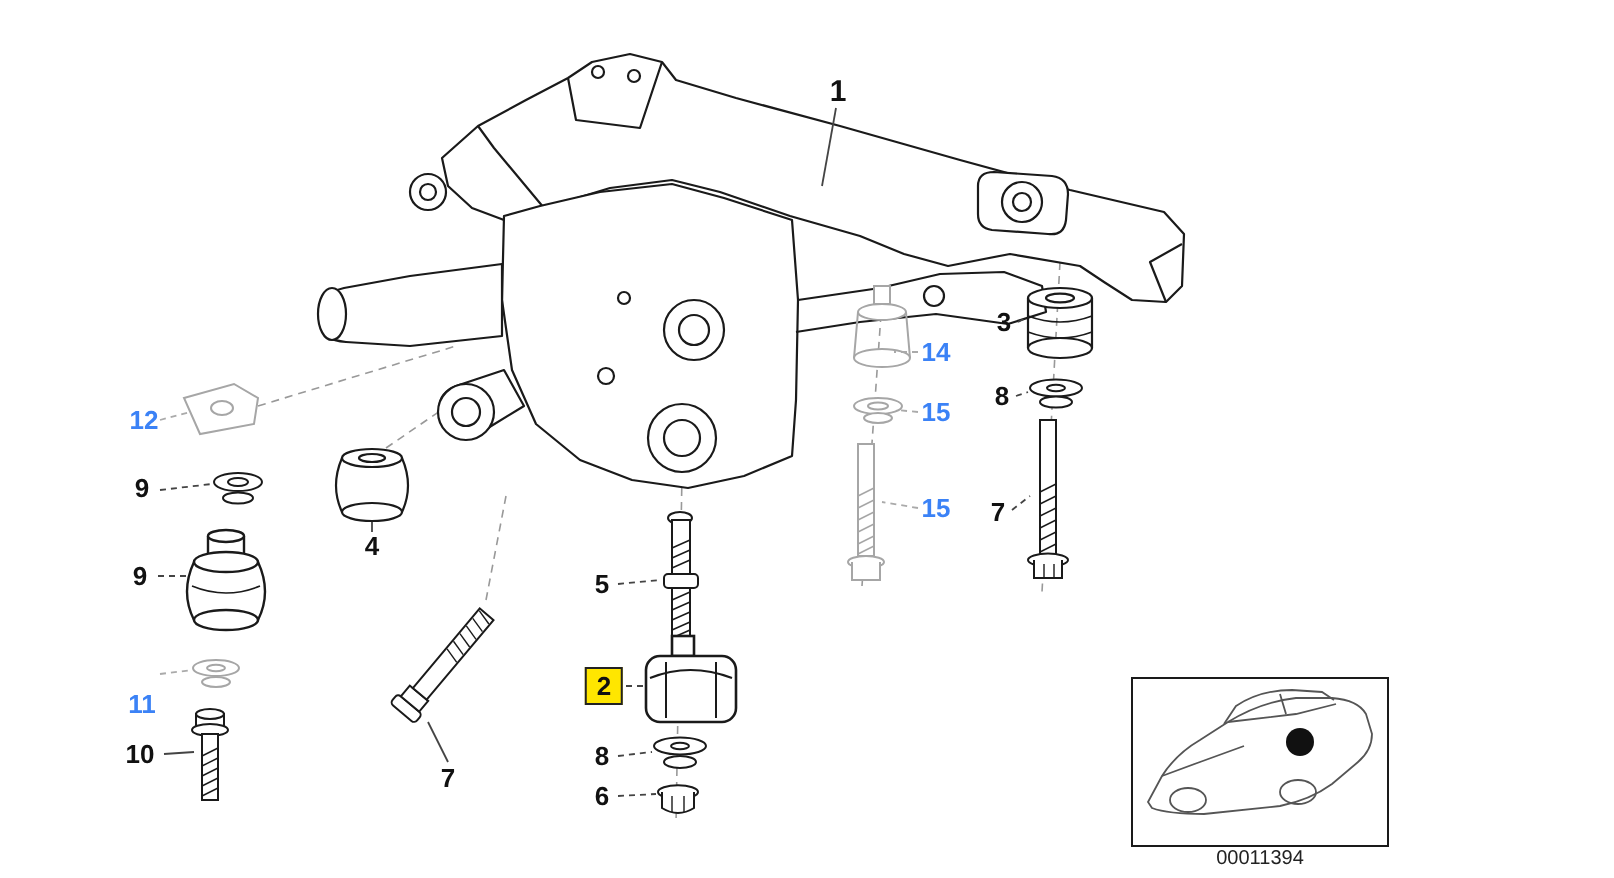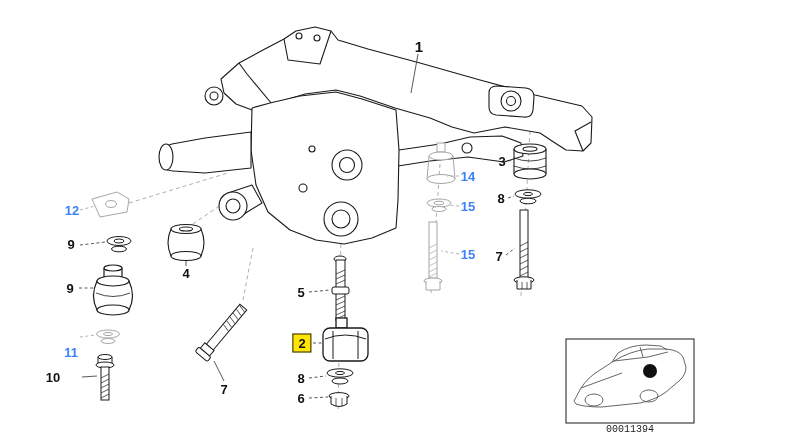--- a/index.html
+++ b/index.html
@@ -5,21 +5,21 @@
   html,body{margin:0;padding:0;background:#fff;}
   .canvas{position:relative;width:807px;height:439px;background:#fff;overflow:hidden;
           font-family:"Liberation Sans",sans-serif;}
   .art{position:absolute;left:0;top:0;}
   .callout{position:absolute;transform:translate(-50%,-50%);font-weight:bold;font-size:13px;
            color:#111;line-height:1;cursor:pointer;user-select:none;}
   .callout.big{font-size:15px;}
   .callout.muted{color:#3b82f6;}
   .callout.highlighted{background:#ffe600;border:1px solid #222;padding:2px 5px;}
   .code{position:absolute;left:566px;top:424px;width:128px;text-align:center;
-        font-family:Liberation Mono, monospace;font-size:10px;color:#222;}
+        font-family:Liberation Sans, sans-serif;font-size:10px;color:#222;}
 </style>
 </head>
 <body>
 
 <div class="canvas">
 
   <svg class="art" width="807" height="439" viewBox="0 0 807 439">
 
     <g stroke="#999" stroke-width="0.8" stroke-dasharray="4 3" fill="none">
       <line x1="341" y1="237" x2="338" y2="412"></line>
@@ -241,21 +241,21 @@
       <circle cx="650" cy="371" r="7" fill="#111"></circle>
     </g>
   </svg>
 
   <div class="callout big" style="left:419px;top:46px">1</div>
   <div class="callout muted" style="left:72px;top:210px">12</div>
   <div class="callout" style="left:71px;top:244px">9</div>
   <div class="callout" style="left:186px;top:273px">4</div>
   <div class="callout" style="left:70px;top:288px">9</div>
   <div class="callout muted" style="left:71px;top:352px">11</div>
-  <div class="callout" style="left:53px;top:377px">10</div>
+  <div class="callout" style="left:70px;top:377px">10</div>
   <div class="callout" style="left:224px;top:389px">7</div>
   <div class="callout" style="left:301px;top:292px">5</div>
   <div class="callout highlighted" style="left:302px;top:343px">2</div>
   <div class="callout" style="left:301px;top:378px">8</div>
   <div class="callout" style="left:301px;top:398px">6</div>
   <div class="callout muted" style="left:468px;top:176px">14</div>
   <div class="callout muted" style="left:468px;top:206px">15</div>
   <div class="callout muted" style="left:468px;top:254px">15</div>
   <div class="callout" style="left:502px;top:161px">3</div>
   <div class="callout" style="left:501px;top:198px">8</div>

